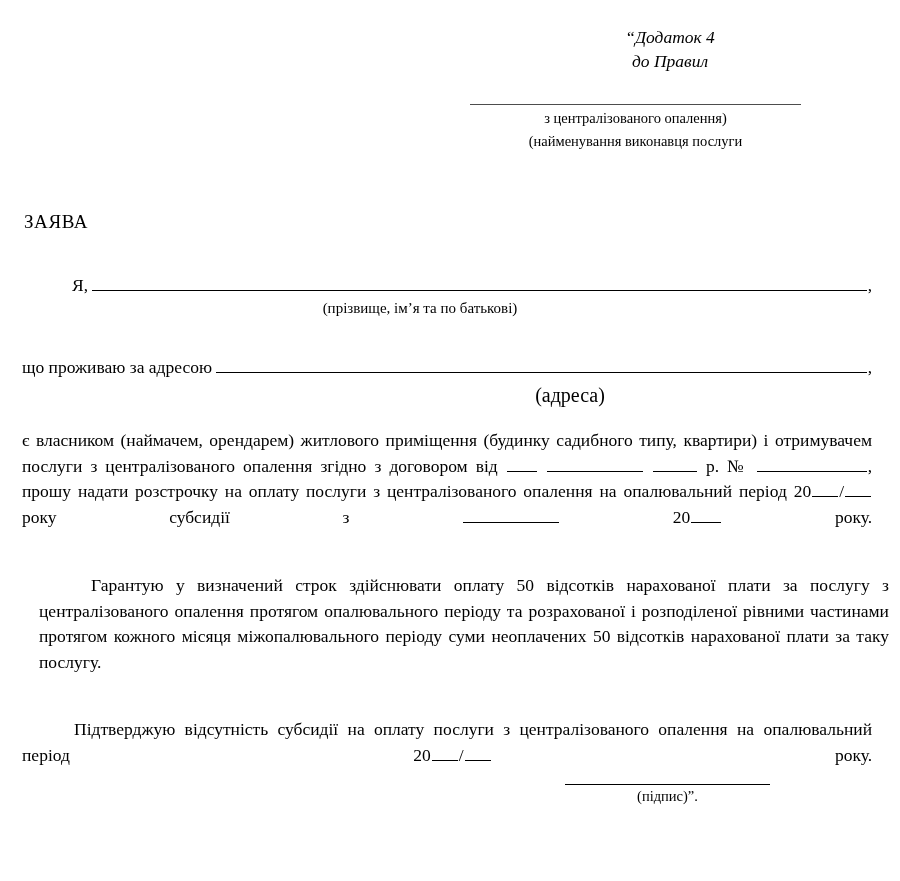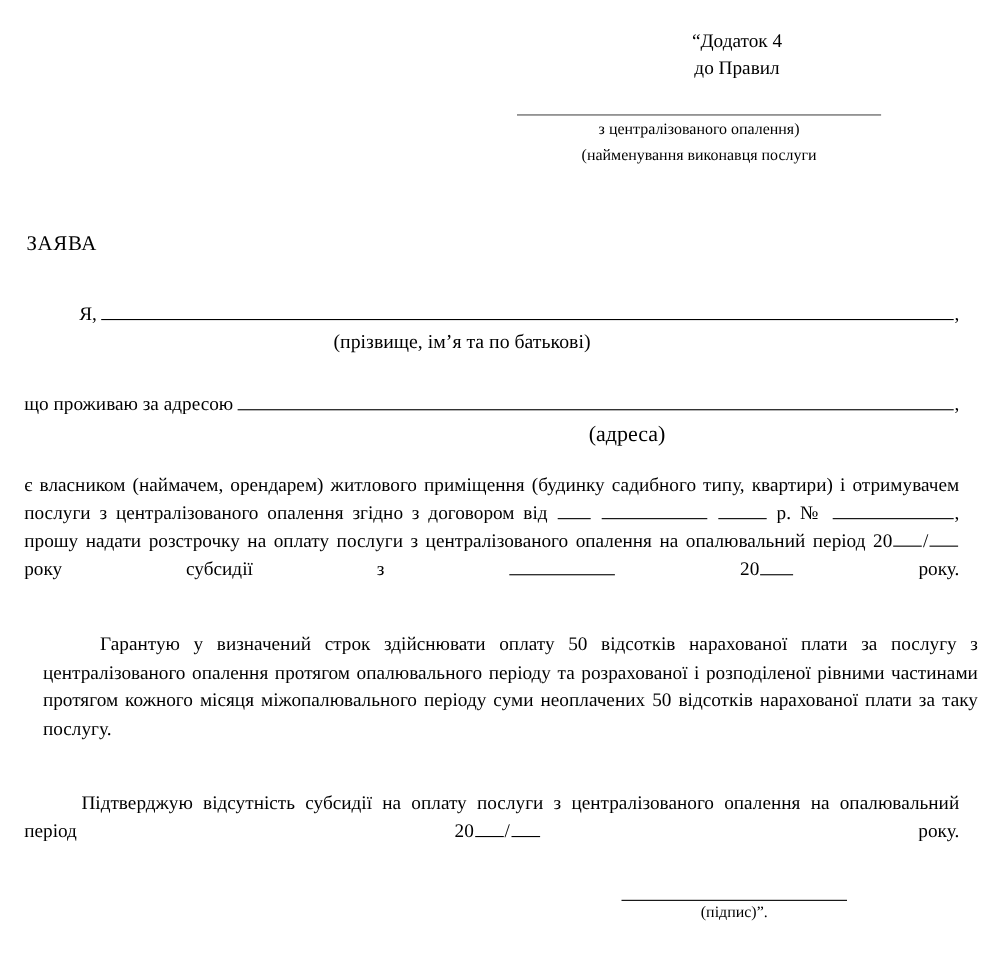--- a/index.html
+++ b/index.html
@@ -24,20 +24,21 @@
     box-sizing: border-box;
   }
 
   
   .header-block {
     position: absolute;
     left: 470px;
     top: 26px;
     width: 400px;
     text-align: center;
+    font-style: italic;
   }
   .header-line {
     line-height: 1.35;
     white-space: nowrap;
   }
 
   
   .executor-block {
     position: absolute;
     left: 470px;
@@ -80,21 +81,21 @@
     flex: 1 1 auto;
     border-bottom: 1.4px solid #000000;
     height: 0;
     margin: 0 1px 4px 4px;
     min-width: 20px;
   }
   .trail { flex: 0 0 auto; }
 
   #row-name   { left: 72px;  top: 275px; width: 800px; }
   #cap-name   { position: absolute; left: 110px; top: 300px; width: 620px;
-                text-align: center; font-size: 18px; }
+                text-align: center; font-size: 15px; }
 
   #row-addr   { left: 22px;  top: 357px; width: 850px; }
   #cap-addr   { position: absolute; left: 270px; top: 384px; width: 600px;
                 text-align: center; font-size: 20px; }
 
   
   .body-block {
     position: absolute;
     left: 22px;
     width: 850px;
@@ -133,21 +134,21 @@
   
   .footer-date {
     position: absolute;
     left: 22px;
     top: 812px;
     white-space: nowrap;
   }
   .sign-block {
     position: absolute;
     left: 565px;
-    top: 818px;
+    top: 784px;
     width: 205px;
     text-align: center;
   }
   .sign-rule {
     border-bottom: 1.5px solid #000000;
     height: 0;
     width: 100%;
   }
   .sign-caption {
     font-size: 14.5px;

